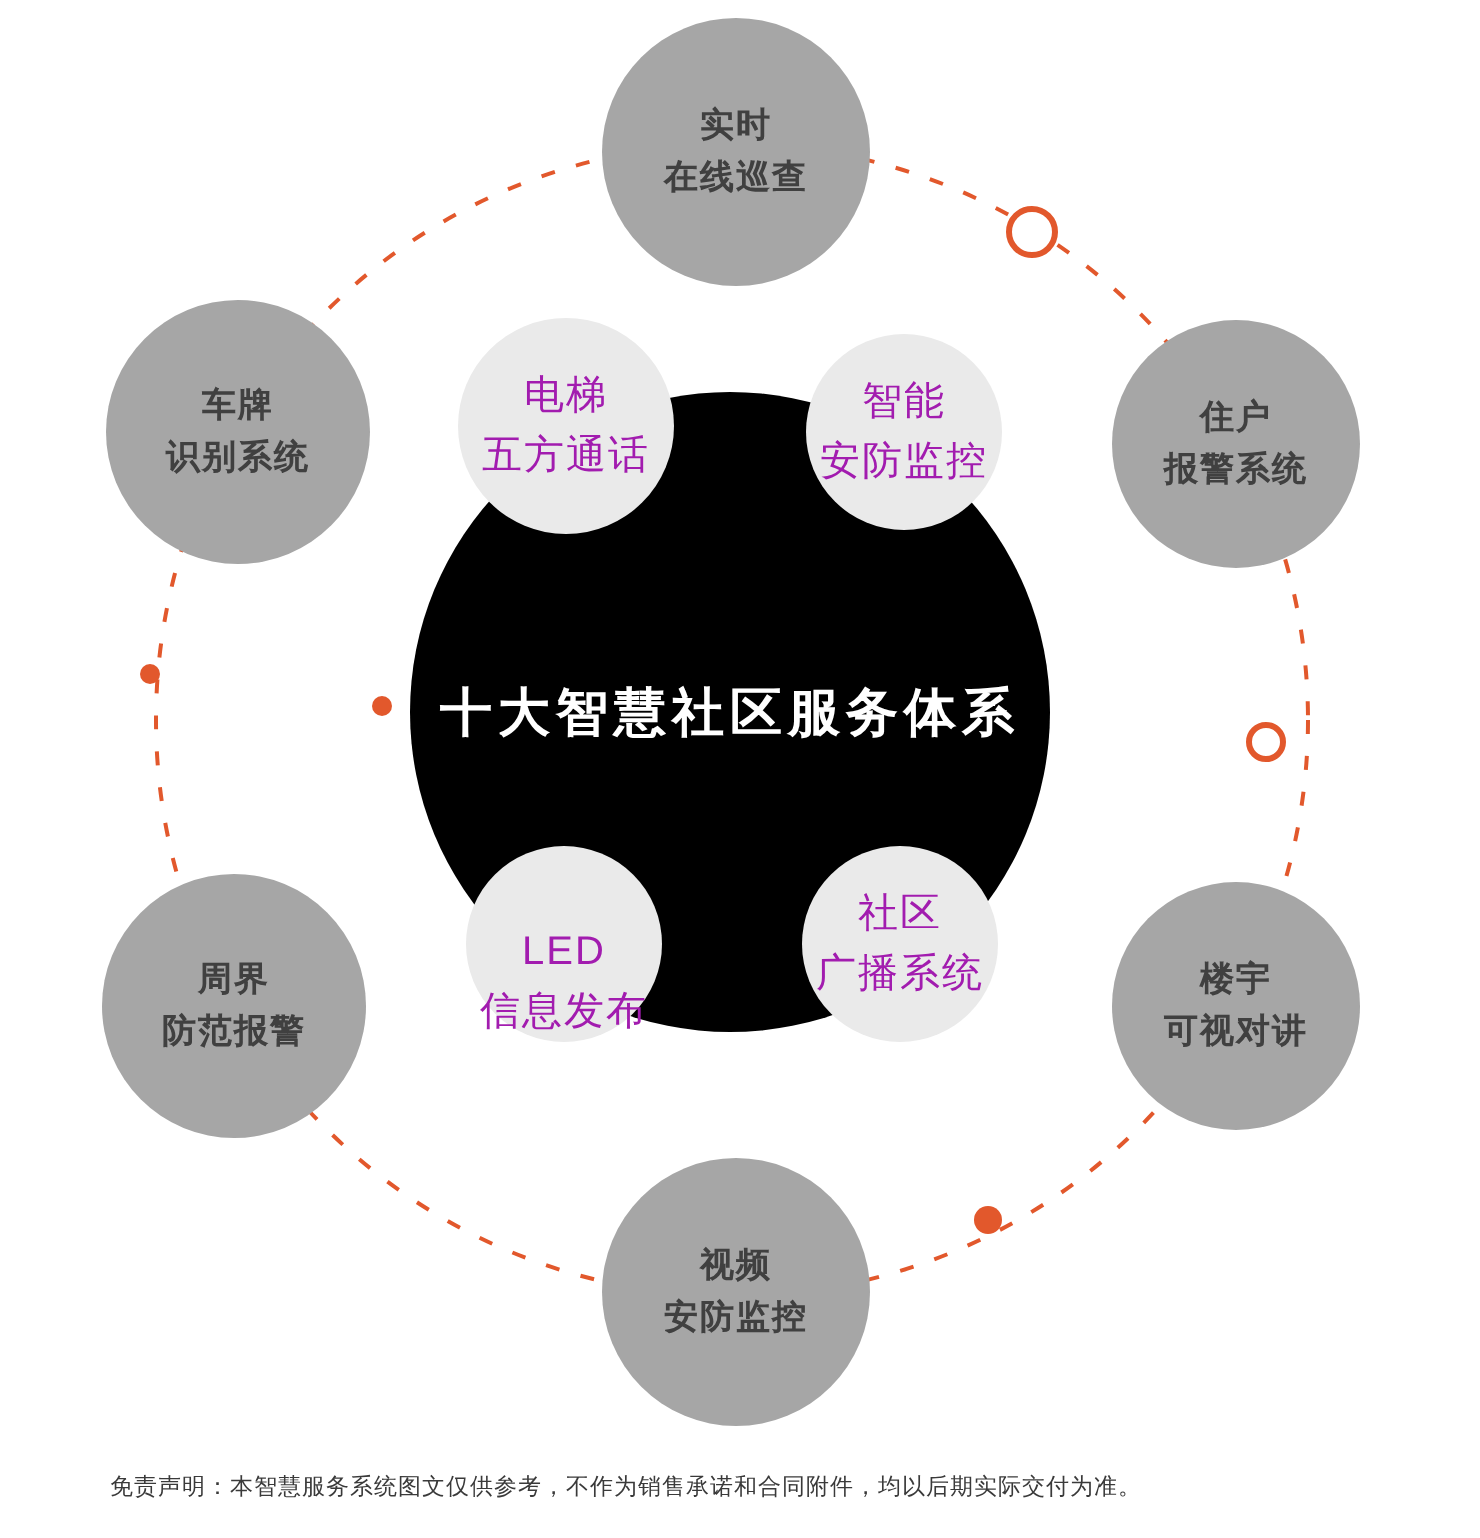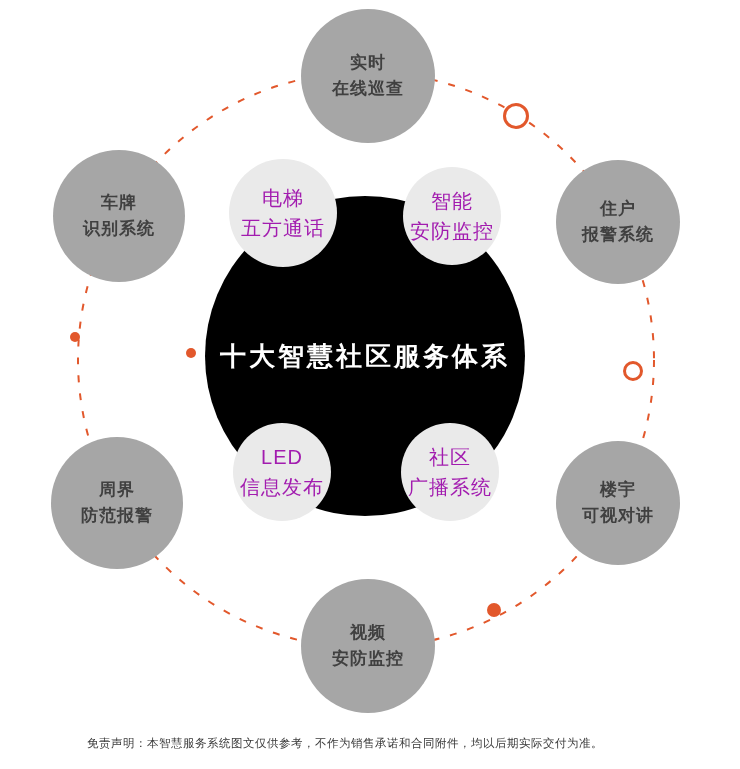--- a/index.html
+++ b/index.html
@@ -27,31 +27,31 @@
     
     .c-center { left: 205px; top: 196px; width: 320px; height: 320px; }
     .o0 { left: 301px; top: 9px;   width: 134px; height: 134px; }
     .o1 { left: 53px;  top: 150px; width: 132px; height: 132px; }
     .o2 { left: 556px; top: 160px; width: 124px; height: 124px; }
     .o3 { left: 51px;  top: 437px; width: 132px; height: 132px; }
     .o4 { left: 556px; top: 441px; width: 124px; height: 124px; }
     .o5 { left: 301px; top: 579px; width: 134px; height: 134px; }
     .i0 { left: 229px; top: 159px; width: 108px; height: 108px; }
     .i1 { left: 403px; top: 167px; width: 98px;  height: 98px; }
-    .i2 { left: 233px; top: 423px; width: 98px;  height: 98px; }
+    .i2 { left: 233px; top: 423px; width: 98px;  height: 98px; justify-content: flex-end; }
     .i3 { left: 401px; top: 423px; width: 98px;  height: 98px; }
 
     .d1 { left: 503px; top: 103px; width: 20px; height: 20px; }
     .d2 { left: 70px;  top: 332px; width: 10px; height: 10px; }
     .d3 { left: 186px; top: 348px; width: 10px; height: 10px; }
     .d4 { left: 623px; top: 361px; width: 14px; height: 14px; }
     .d5 { left: 487px; top: 603px; width: 14px; height: 14px; }
 
     .disclaimer { position: absolute; left: 55px; top: 736px; font-size: 11.5px;
-                  color: #3a3a3a; letter-spacing: 0.5px; white-space: nowrap; margin-left: 32px; }
+                  color: #3a3a3a; letter-spacing: 0.5px; white-space: nowrap; }
     .watermark { position: absolute; left: 562px; top: 734px; font-size: 15px;
                  color: #d0242b; white-space: nowrap; }
   </style>
 </head>
 <body>
 
 <div class="canvas">
 
   <svg class="orbit" width="740" height="769" aria-hidden="true">
     <circle cx="366" cy="360" r="288" fill="none" stroke="#e2582c" stroke-width="2" stroke-dasharray="7 11"></circle>

